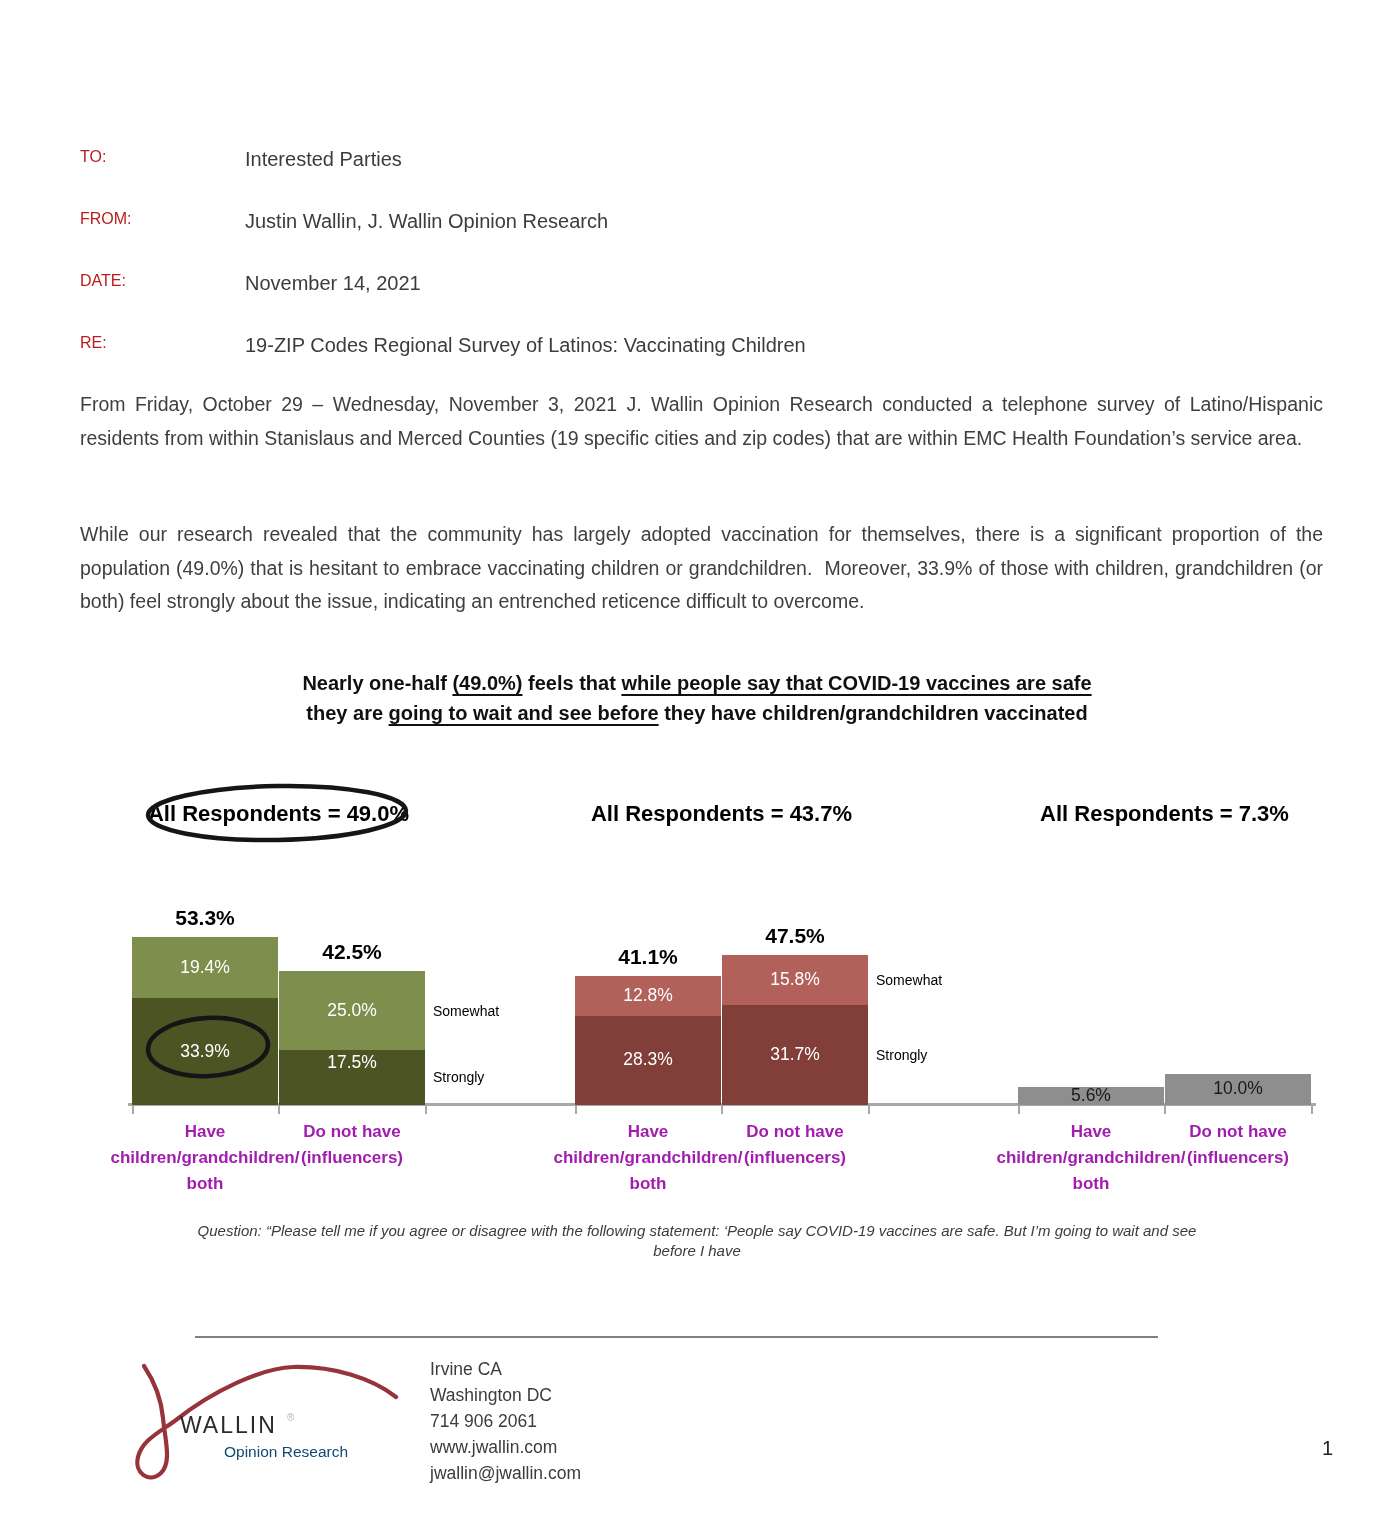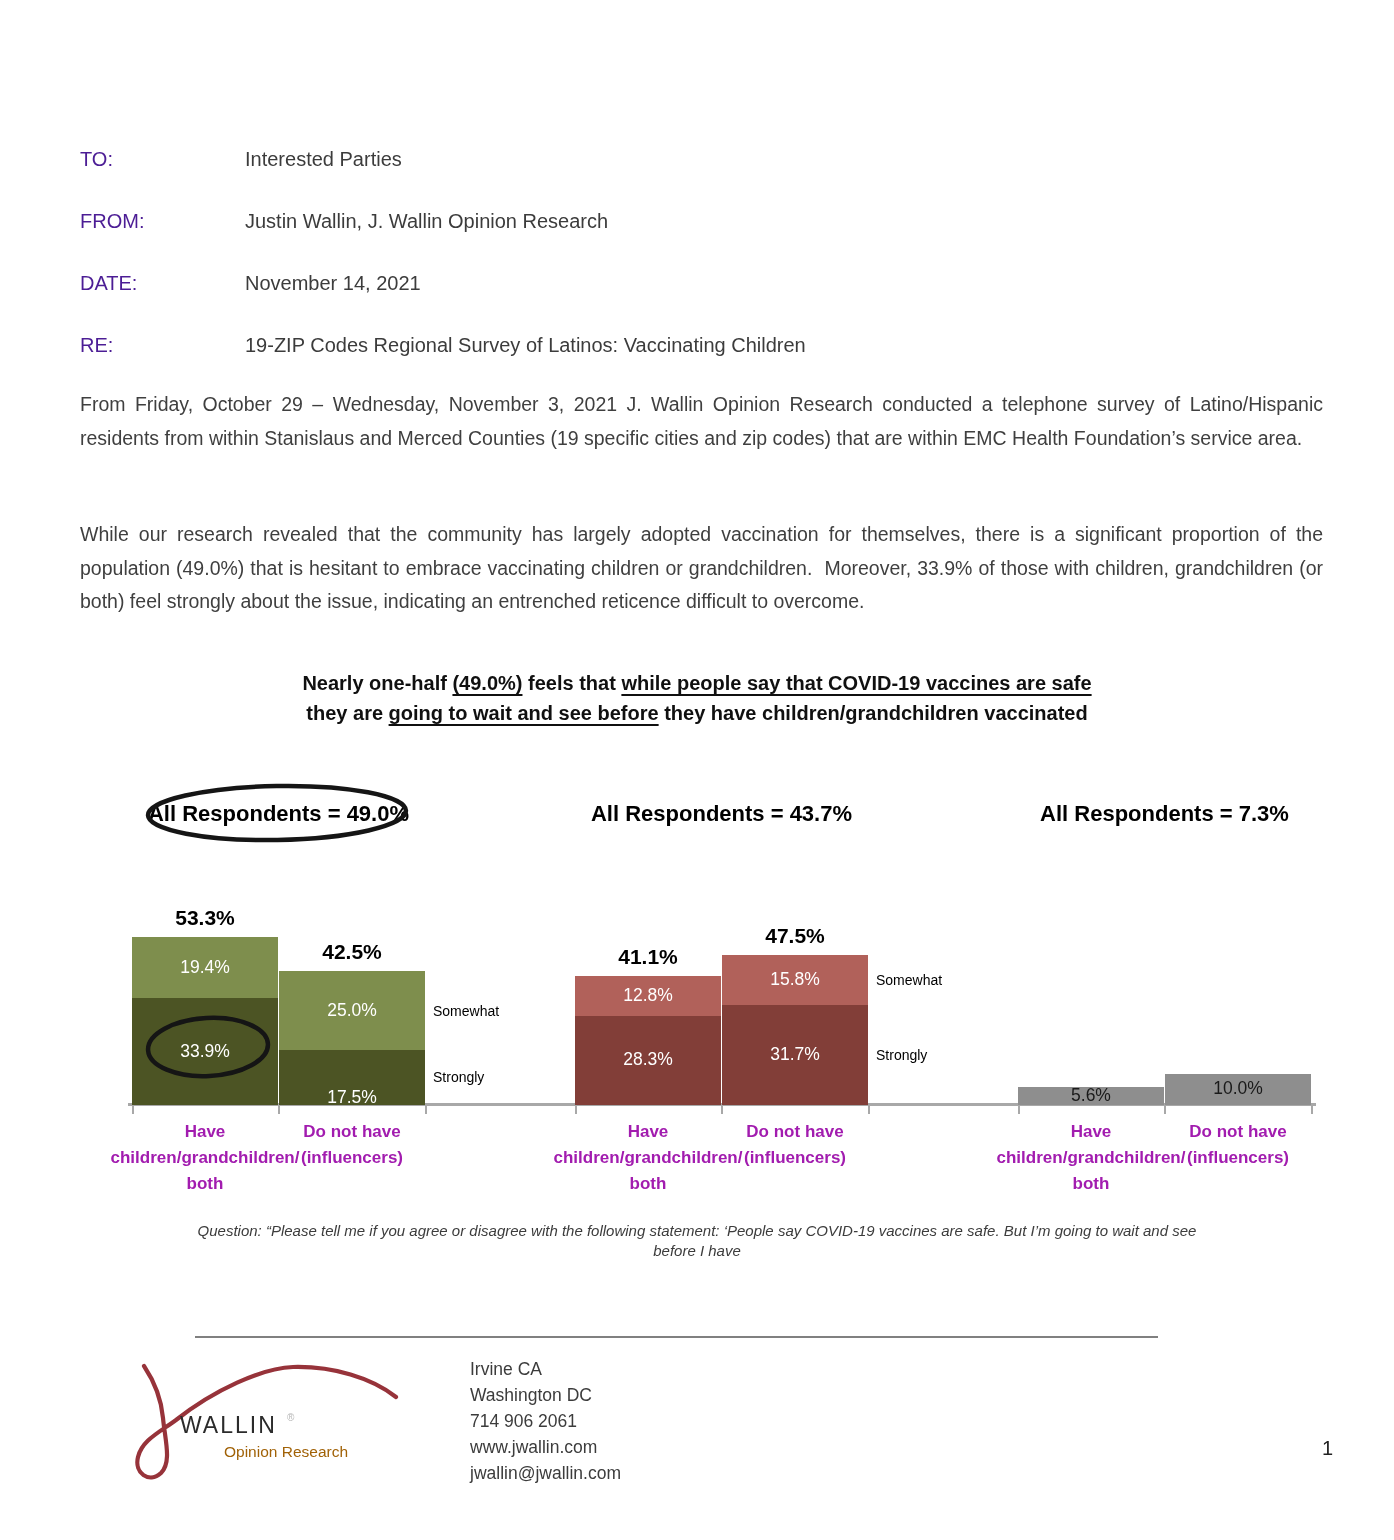--- a/index.html
+++ b/index.html
@@ -3,40 +3,40 @@
 <meta charset="utf-8">
 <style>
   * { margin:0; padding:0; box-sizing:border-box; }
   body { background:#ffffff; }
   .page {
     position:relative; width:1394px; height:1540px; background:#ffffff;
     font-family:"Liberation Sans", sans-serif; color:#3f3f3f; overflow:hidden;
   }
   .abs { position:absolute; }
   .doc-title { left:78px; top:36px; font-size:52px; font-weight:400; letter-spacing:2px; color:#1d1d1d; }
-  .memo-label { left:80px; font-size:20px; color:#4c1d95; }
+  .memo-label { left:80px; font-size:16px; color:#b91c1c; }
   .memo-value { left:245px; font-size:20px; color:#3c3c3c; }
   .para { left:80px; width:1243px; font-size:19.5px; line-height:33.5px; text-align:justify; color:#3f3f3f; }
   .chart-heading { left:0; top:668px; width:1394px; text-align:center; font-size:20px; font-weight:bold; color:#101010; line-height:30px; }
   .chart-heading .u { text-decoration:underline; text-underline-offset:4px; text-decoration-thickness:2px; }
   .grp-label { position:absolute; top:801px; width:320px; text-align:center; font-size:22px; font-weight:bold; color:#000; }
   .axis-line { position:absolute; left:128px; top:1103px; width:1188px; height:3px; background:#a8a8a8; }
   .tick { position:absolute; top:1105px; width:2px; height:9px; background:#a8a8a8; }
   .seg { position:absolute; width:146px; }
   .seg-label { position:absolute; width:146px; text-align:center; font-size:17.5px; color:#ffffff; }
   .seg-label.dark-text { color:#1a1a1a; }
   .total-label { position:absolute; width:146px; text-align:center; font-size:21px; font-weight:bold; color:#000; }
   .side-label { position:absolute; font-size:14px; color:#000; }
   .cat-label { position:absolute; width:240px; text-align:center; font-size:17px; font-weight:bold; color:#a21caf; line-height:26px; }
   .question { left:177px; width:1040px; text-align:center; font-style:italic; font-size:15px; line-height:19.5px; color:#3c3c3c; }
   .divider { left:195px; top:1336px; width:963px; height:2px; background:#808080; }
   .brand { left:180px; top:1412px; font-size:23px; letter-spacing:2px; color:#2b2b2b; }
   .brand-reg { left:287px; top:1412px; font-size:10px; color:#b5b5b5; }
-  .tagline { left:224px; top:1443px; font-size:15.5px; color:#a16207; }
-  .contact { left:430px; top:1356px; font-size:17.5px; line-height:26px; color:#3c3c3c;margin-left:40px; }
+  .tagline { left:224px; top:1443px; font-size:15.5px; color:#0c4a6e; }
+  .contact { left:430px; top:1356px; font-size:17.5px; line-height:26px; color:#3c3c3c; }
   .page-num { left:1322px; top:1437px; font-size:20px; color:#222; }
   svg.overlay { position:absolute; left:0; top:0; pointer-events:none; }
 </style>
 </head>
 <body>
 
 <div class="page">
 
 
   <div class="abs memo-label" style="top:148px">TO:</div>
@@ -74,21 +74,21 @@
       <div class="seg-label" style="left: 132px; top: 1040.61px;">33.9%</div>
       <div class="total-label" style="left: 132px; top: 906.105px;">53.3%</div>
       <div class="cat-label" style="left: 85px; top: 1119px;">
         <div>Have</div>
         <div>children/grandchildren/</div>
         <div>both</div>
       </div>
       <div class="seg" style="left: 279px; top: 1049.88px; height: 55.125px; background: rgb(76, 84, 36);"></div>
       <div class="seg" style="left: 279px; top: 971.125px; height: 78.75px; background: rgb(126, 142, 77);"></div>
       <div class="seg-label" style="left: 279px; top: 999.5px;">25.0%</div>
-      <div class="seg-label" style="left: 279px; top: 1087px;">17.5%</div>
+      <div class="seg-label" style="left: 279px; top: 1052px;">17.5%</div>
       <div class="total-label" style="left: 279px; top: 940.125px;">42.5%</div>
       <div class="cat-label" style="left: 232px; top: 1119px;">
         <div>Do not have</div>
         <div>(influencers)</div>
       </div>
       <div class="side-label" style="left: 433px; top: 1002.5px;">Somewhat</div>
       <div class="side-label" style="left: 433px; top: 1069.44px;">Strongly</div>
       <div class="grp-label" style="left: 561.5px;">All Respondents = 43.7%</div>
       <div class="seg" style="left: 575px; top: 1015.86px; height: 89.145px; background: rgb(130, 62, 56);"></div>
       <div class="seg" style="left: 575px; top: 975.535px; height: 40.32px; background: rgb(177, 97, 90);"></div>

